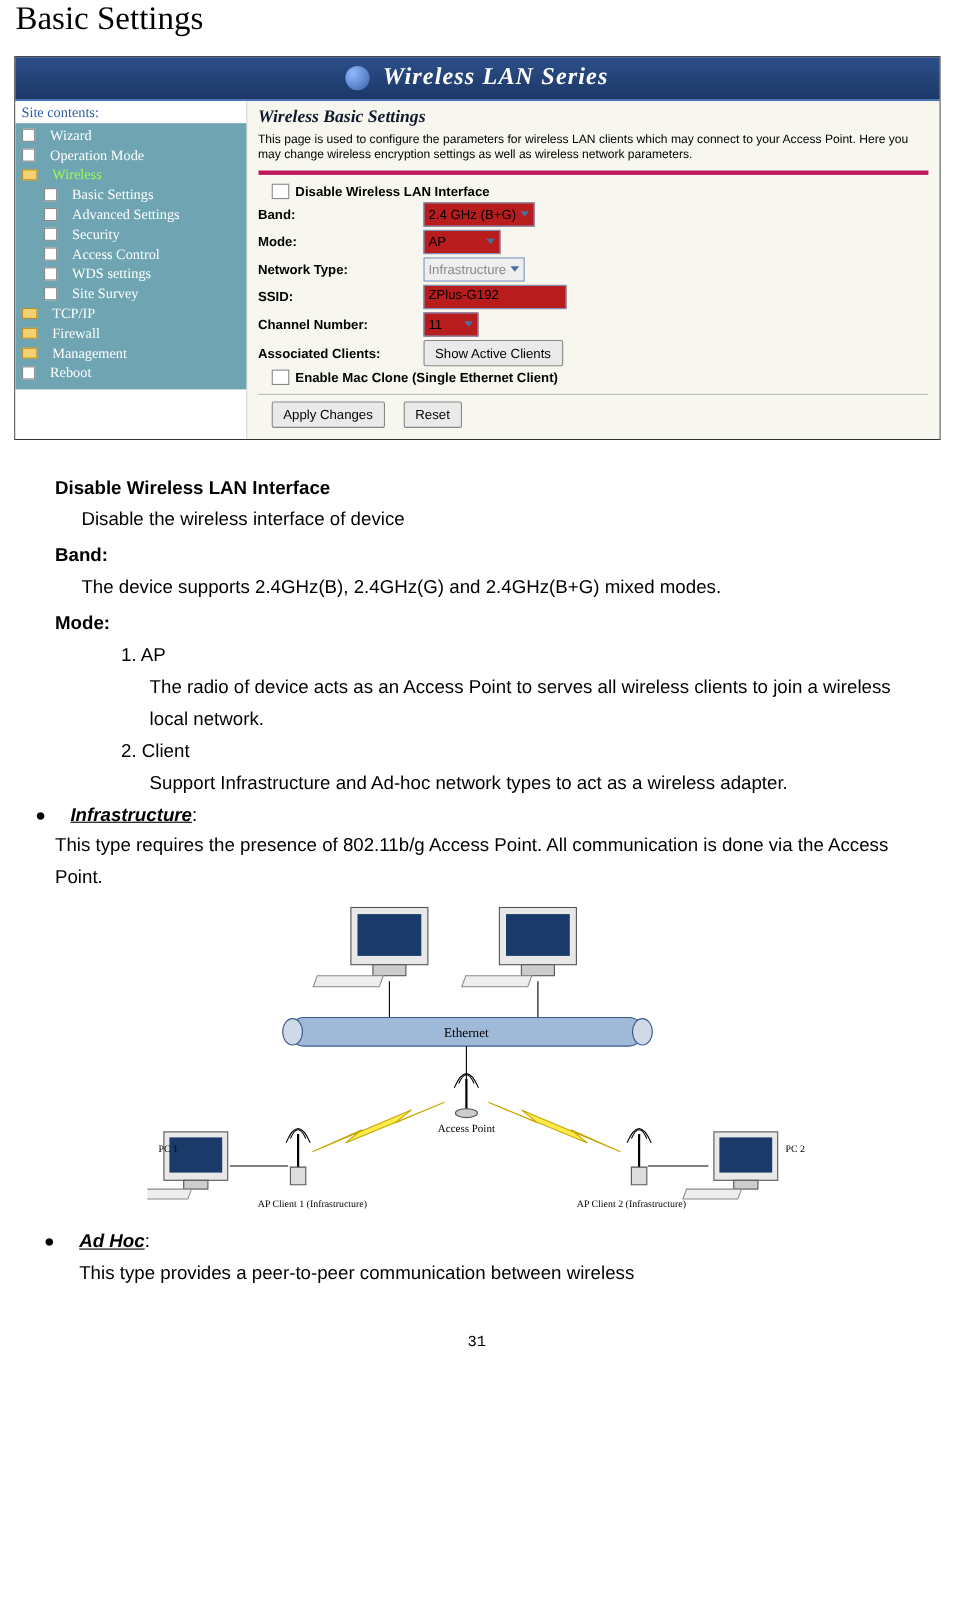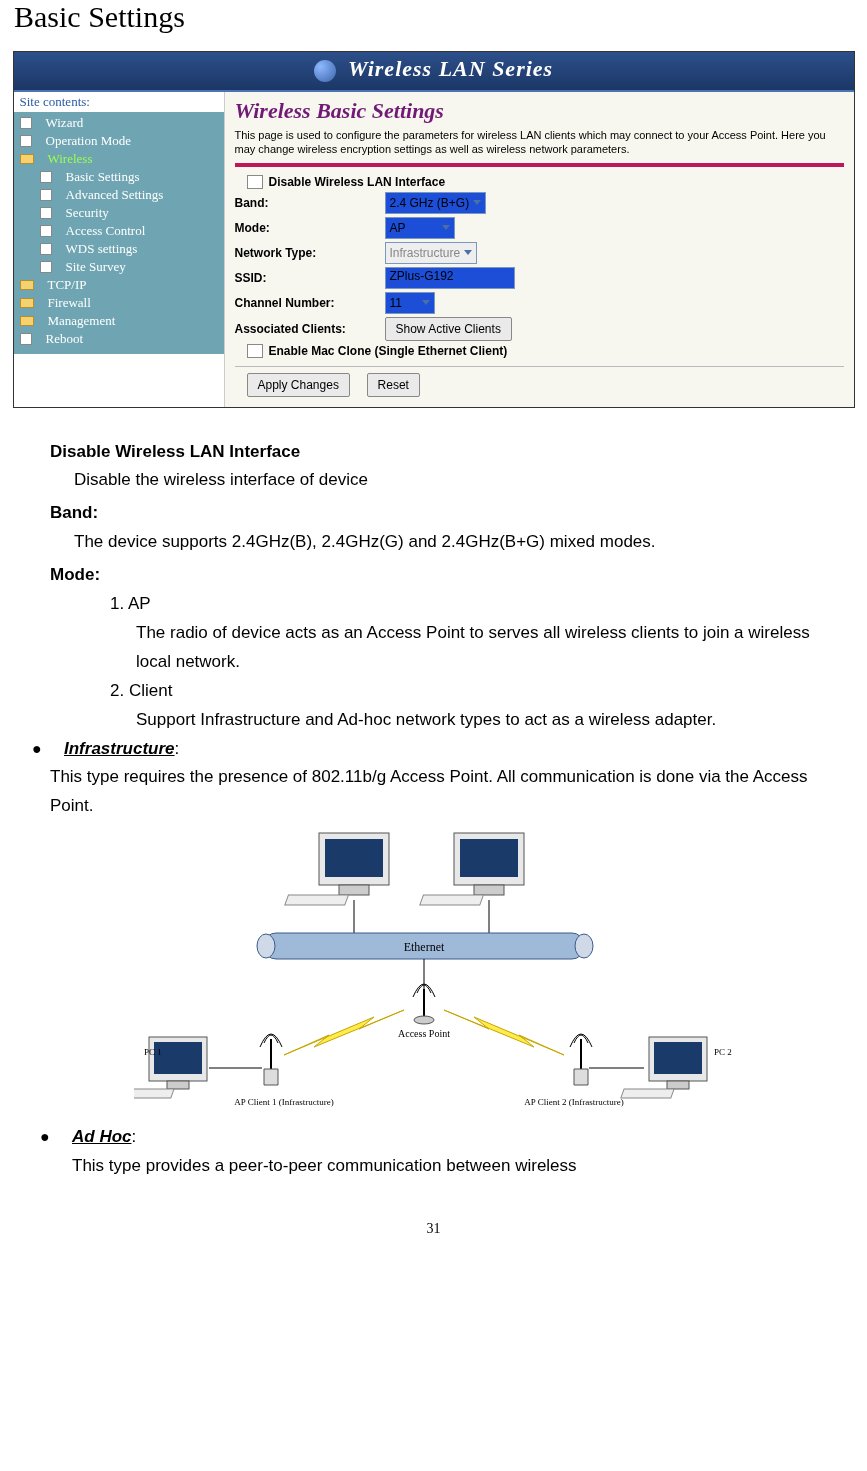--- a/index.html
+++ b/index.html
@@ -92,24 +92,24 @@
   }
   .tree li.indent1 { padding-left: 22px; color: #fff; }
   .tree li.selected { color: #9aff4d; }
   .main {
     flex: 1;
     padding: 4px 10px 10px 10px;
     background: #f7f7ef;
     font-size: 12px;
   }
   .main h2 {
-    color: #701a75;
+    color: #0f172a;
     font-family: Georgia, serif;
     font-style: italic;
-    font-size: 22px;
+    font-size: 16px;
     margin: 2px 0 4px 0;
     font-weight: bold;
   }
   .main .desc {
     font-size: 11px;
     line-height: 1.3;
     margin-bottom: 8px;
     border-bottom: 4px solid #be185d;
     padding-bottom: 6px;
   }
@@ -124,21 +124,21 @@
     font-size: 12px;
   }
   .form-row.check { padding-left: 12px; }
   .form-row.check .cb {
     width: 14px;height:12px;border:1px solid #888;background:#fff;display:inline-block;margin-right:6px;
   }
   .dropdown, .textinput, .button {
     font-size: 12px;
     font-family: Arial, sans-serif;
     border: 1px solid #7a97bd;
-    background: #1d4ed8;
+    background: #b91c1c;
     padding: 1px 4px;
     height: 18px;
     box-sizing: content-box;
   }
   .dropdown {
     display: inline-flex;
     align-items: center;
     gap: 4px;
     min-width: 80px;
   }
@@ -209,21 +209,21 @@
   .diagram svg { display: block; }
 
   .bottom-bullet {
     margin: 8px 10px 0 30px;
     font-size: 17px;
     line-height: 1.7;
   }
   .page-num {
     text-align: center;
     font-size: 14px;
-    font-family: Liberation Serif, serif;
+    font-family: Liberation Mono, monospace;
     margin-top: 40px;
     padding-bottom: 10px;
   }
 </style>
 </head>
 <body>
 
 <div class="page">
   <h1 class="title">Basic Settings</h1>
 

